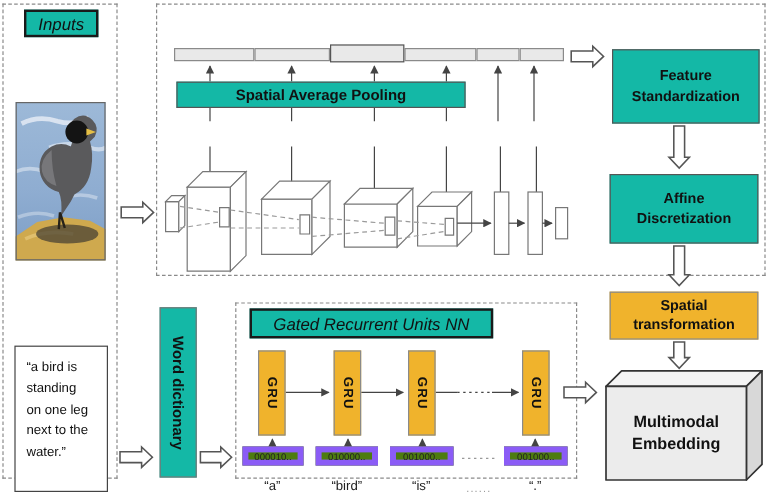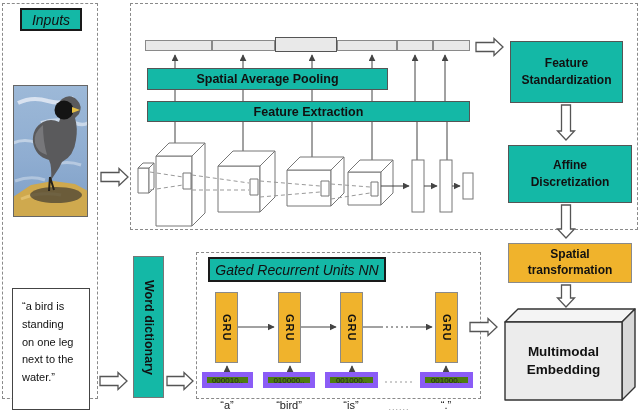--- a/index.html
+++ b/index.html
@@ -184,32 +184,31 @@
   <div>
     <div class="barseg" style="left:145px;top:40px;width:67px;height:11px;"></div>
     <div class="barseg" style="left:212px;top:40px;width:63px;height:11px;"></div>
     <div class="barseg hi" style="left:275px;top:37px;width:62px;height:15px;"></div>
     <div class="barseg" style="left:337px;top:40px;width:60px;height:11px;"></div>
     <div class="barseg" style="left:397px;top:40px;width:36px;height:11px;"></div>
     <div class="barseg" style="left:433px;top:40px;width:37px;height:11px;"></div>
   </div>
 
   <div class="box bold" style="left:147px;top:68px;width:241px;height:22px;font-size:12.5px;border-width:1.5px;">Spatial Average Pooling</div>
-  <div class="box bold" style="left:147px;top:101px;width:323px;height:21px;font-size:12.5px;border-width:1.5px;">Feature Extraction</div>
-
-  <div class="box bold" style="left:510px;top:41px;width:113px;height:62px;font-size:12px;line-height:1.4;padding:0 10px;">Feature Standardization</div>
+
+  <div class="box bold" style="left:510px;top:41px;width:123px;height:62px;font-size:12px;line-height:1.4;padding:0 10px;">Feature Standardization</div>
   <div class="box bold" style="left:508px;top:145px;width:124px;height:58px;font-size:12px;line-height:1.4;padding:0 12px;">Affine Discretization</div>
   <div class="box bold orange" style="left:508px;top:243px;width:124px;height:40px;font-size:12px;line-height:1.3;">Spatial transformation</div>
   <div class="mm-label" style="left:505px;top:322px;width:117px;height:78px;">Multimodal Embedding</div>
 
   <div class="box" style="left:133px;top:256px;width:31px;height:142px;border:1.5px solid #777;">
     <span class="vtext" style="font-size:12.5px;">Word dictionary</span>
   </div>
 
-  <div class="box titlebox" style="left:208px;top:257px;width:178px;height:25px;">Gated Recurrent Units NN</div>
+  <div class="box titlebox" style="left:208px;top:257px;width:203px;height:25px;">Gated Recurrent Units NN</div>
 
   <div class="gru-unit box orange" style="left:215px;top:292px;width:23px;height:71px;">
     <span class="vtext">GRU</span>
   </div>
   <div class="gru-unit box orange" style="left:278px;top:292px;width:23px;height:71px;">
     <span class="vtext">GRU</span>
   </div>
   <div class="gru-unit box orange" style="left:340px;top:292px;width:23px;height:71px;">
     <span class="vtext">GRU</span>
   </div>

